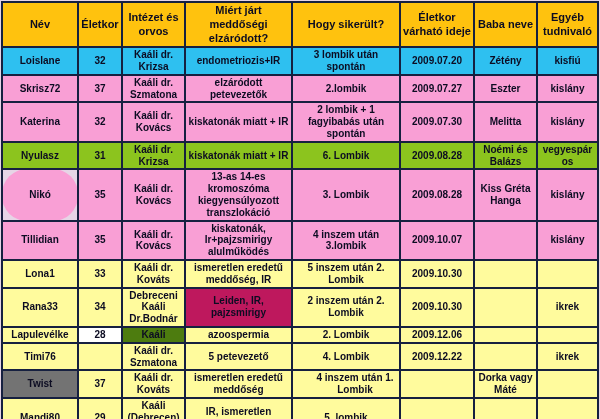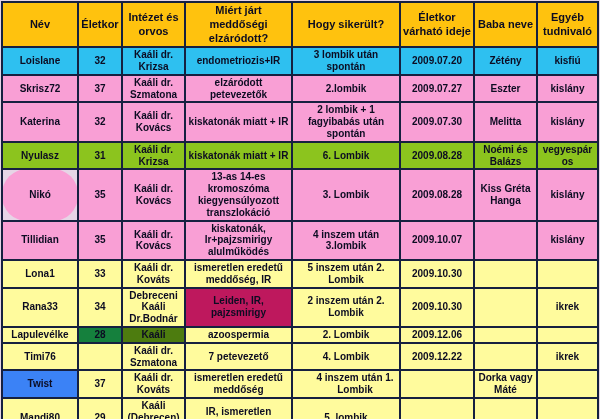--- a/index.html
+++ b/index.html
@@ -149,40 +149,40 @@
           <td style="background: rgb(255, 251, 157);">34</td>
           <td style="background: rgb(255, 251, 157);">Debreceni Kaáli Dr.Bodnár</td>
           <td style="background: #be185d;">Leiden, IR, pajzsmirigy</td>
           <td style="background: rgb(255, 251, 157);">2 inszem után 2. Lombik</td>
           <td style="background: rgb(255, 251, 157);">2009.10.30</td>
           <td style="background: rgb(255, 251, 157);"></td>
           <td style="background: rgb(255, 251, 157);">ikrek</td>
         </tr>
         <tr>
           <td style="background: rgb(255, 251, 157);">Lapulevélke</td>
-          <td style="background: #15803d;">28</td>
+          <td style="background: #ffffff;">28</td>
           <td style="background: #4d7c0f;">Kaáli</td>
           <td style="background: rgb(255, 251, 157);">azoospermia</td>
           <td style="background: rgb(255, 251, 157);">2. Lombik</td>
           <td style="background: rgb(255, 251, 157);">2009.12.06</td>
           <td style="background: rgb(255, 251, 157);"></td>
           <td style="background: rgb(255, 251, 157);"></td>
         </tr>
         <tr>
           <td style="background: rgb(255, 251, 157);">Timi76</td>
           <td style="background: rgb(255, 251, 157);"></td>
           <td style="background: rgb(255, 251, 157);">Kaáli dr. Szmatona</td>
-          <td style="background: rgb(255, 251, 157);">7 petevezető</td>
+          <td style="background: rgb(255, 251, 157);">5 petevezető</td>
           <td style="background: rgb(255, 251, 157);">4. Lombik</td>
           <td style="background: rgb(255, 251, 157);">2009.12.22</td>
           <td style="background: rgb(255, 251, 157);"></td>
           <td style="background: rgb(255, 251, 157);">ikrek</td>
         </tr>
         <tr>
-          <td style="background: #3b82f6;">Twist</td>
+          <td style="background: #737373;">Twist</td>
           <td style="background: rgb(255, 251, 157);">37</td>
           <td style="background: rgb(255, 251, 157);">Kaáli dr. Kováts</td>
           <td style="background: rgb(255, 251, 157);">ismeretlen eredetű meddőség</td>
           <td style="background: rgb(255, 251, 157); padding-left: 20px;">4 inszem után 1. Lombik</td>
           <td style="background: rgb(255, 251, 157);"></td>
           <td style="background: rgb(255, 251, 157);">Dorka vagy Máté</td>
           <td style="background: rgb(255, 251, 157);"></td>
         </tr>
         <tr>
           <td style="background: rgb(255, 251, 157);">Mandi80</td>

